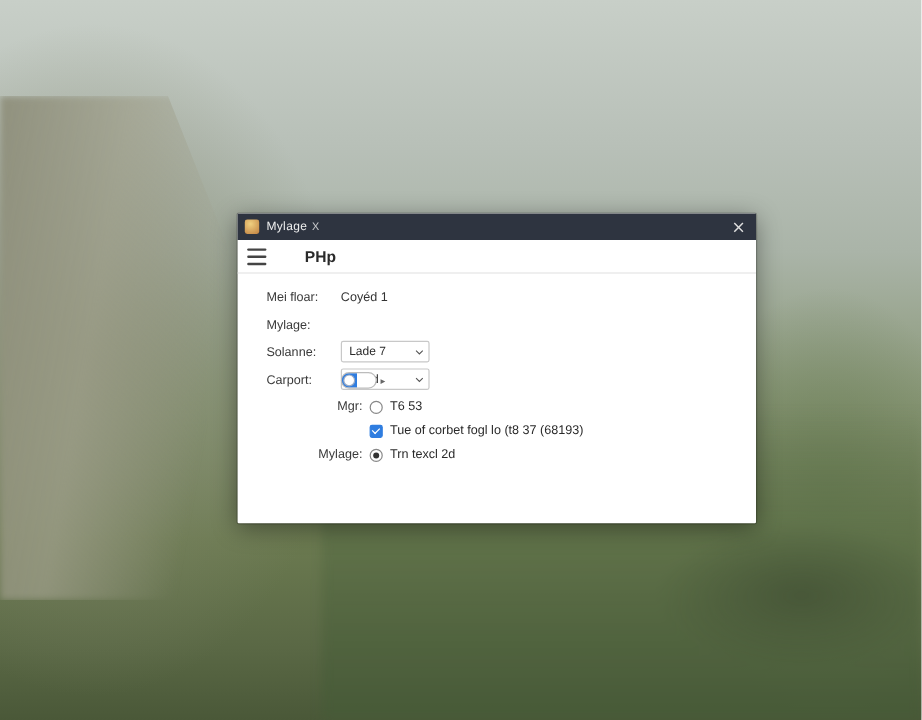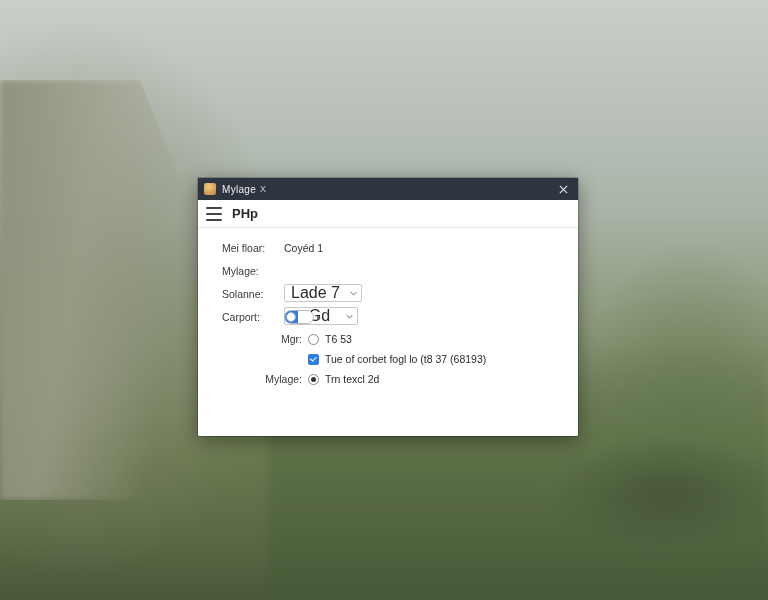--- a/index.html
+++ b/index.html
@@ -29,21 +29,21 @@
   .desktop::after {
     content: "";
     position: absolute; right: 0; bottom: 0; width: 500px; height: 260px;
     background:
       radial-gradient(ellipse 120px 60px at 80% 60%, rgba(70,85,55,0.9), transparent),
       linear-gradient(to bottom, transparent, rgba(90,110,70,0.6) 40%, rgba(70,90,55,0.8));
     filter: blur(4px);
   }
   .window {
     position: absolute;
-    left: 198px; top: 178px; width: 380px; height: 258px;
+    left: 198px; top: 178px; width: 432px; height: 258px;
     background: #fff;
     box-shadow: 0 4px 20px rgba(0,0,0,0.4), 0 0 0 1px rgba(0,0,0,0.2);
     border-radius: 1px;
     display: flex; flex-direction: column;
     z-index: 10;
     font-size: 11px;
     color: #2a2a2a;
   }
   .titlebar {
     height: 22px; background: #2e3440;
@@ -69,31 +69,31 @@
   .titlebar .close svg { width:9px; height:9px; }
   .header {
     height: 28px; border-bottom: 1px solid #e4e4e4;
     display: flex; align-items: center; padding: 0 8px;
   }
   .hamburger {
     width: 16px; height: 14px; display:flex; flex-direction:column; justify-content:space-between;
     margin-right: 10px; cursor:pointer;
   }
   .hamburger span { display:block; height:2px; background:#444; border-radius:1px; }
-  .section-title { font-size: 13px; font-weight: 600; }
+  .section-title { font-size: 13px; font-weight: 600; margin-left: 22px; }
   .body { flex:1; padding: 10px 14px 8px 24px; overflow:hidden; }
   .row { display:flex; align-items:center; height: 20px; margin-bottom: 3px; }
   .row.tight { height:18px; margin-bottom:2px; }
   .lbl { width: 62px; text-align:left; font-size: 10.5px; color:#3a3a3a; }
   .lbl.indent { padding-left: 24px; width: 86px; text-align:right; padding-right:6px; }
   .val { font-size: 10.5px; color:#333; }
   .select {
     height: 18px; min-width: 74px; border:1px solid #c8c8c8; border-radius:2px;
     background:#fff; display:flex; align-items:center; padding:0 4px 0 6px;
-    font-size: 16px; cursor:pointer; justify-content:space-between;margin-top:44px;
+    font-size: 10px; cursor:pointer; justify-content:space-between;margin-top:44px;
   }
   .select .chev { margin-left:10px; }
   .select .chev svg { width:7px; height:7px; display:block; }
   .toggle {
     width: 30px; height: 14px; border:1px solid #bcbcbc; border-radius:7px;
     background: linear-gradient(to right, #2f7de0 0 46%, #fff 46% 100%);
     position:relative; cursor:pointer;
   }
   .toggle::after {
     content:""; position:absolute; left:1px; top:1px; width:10px; height:10px;

